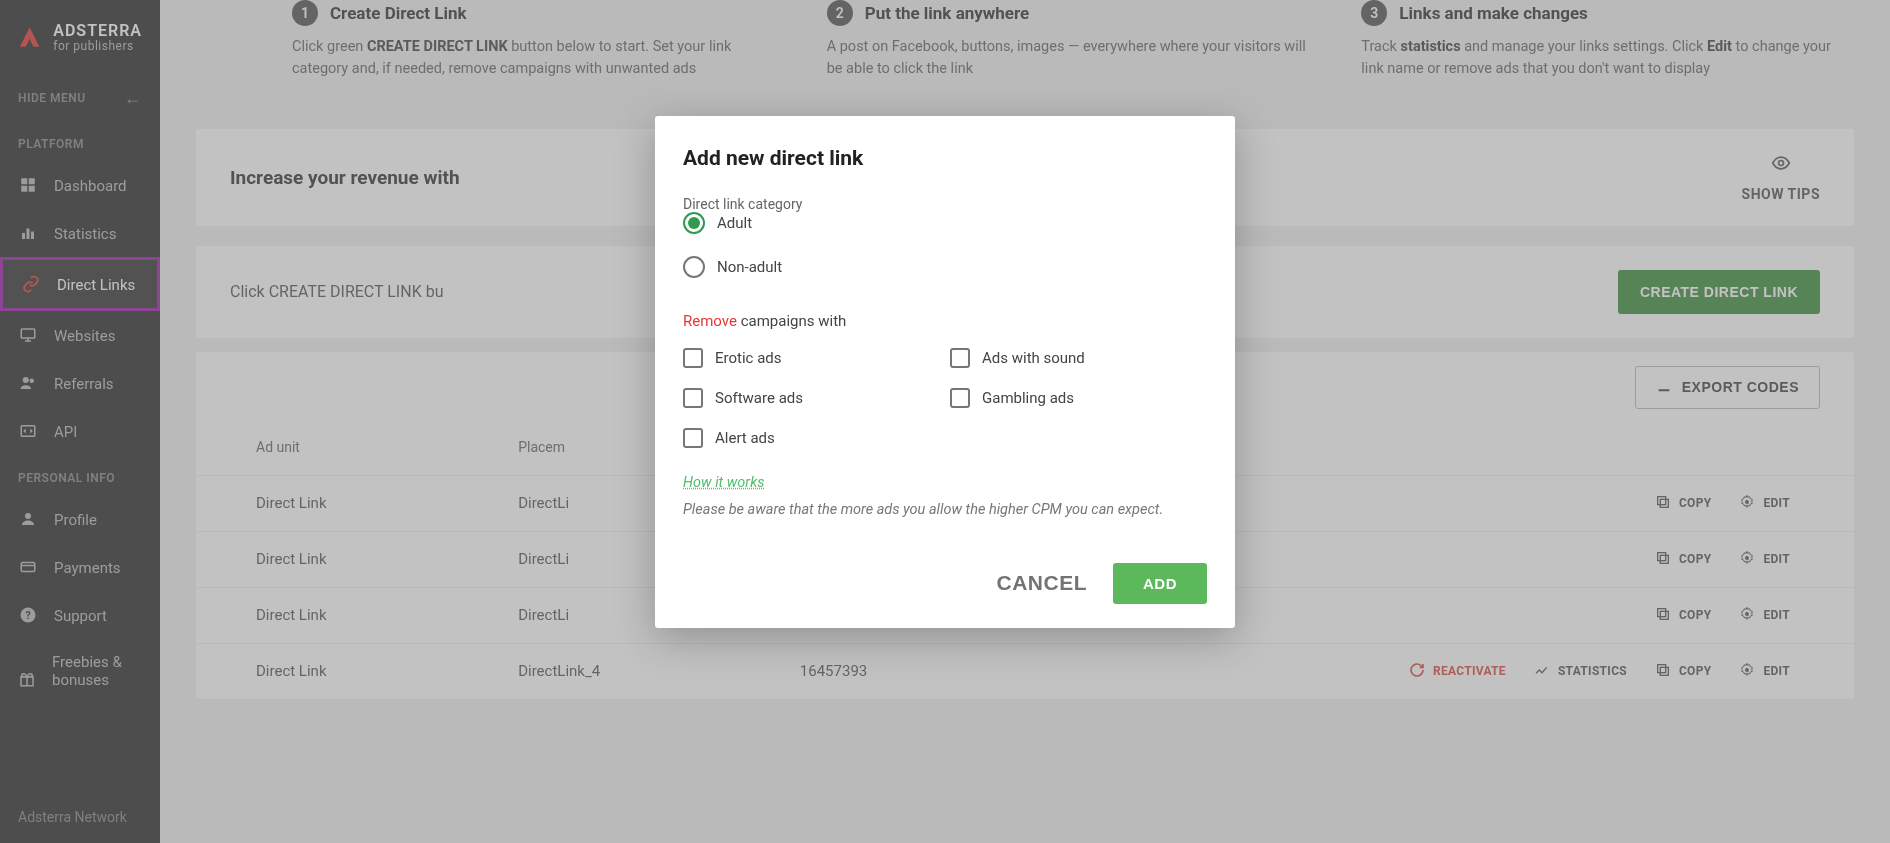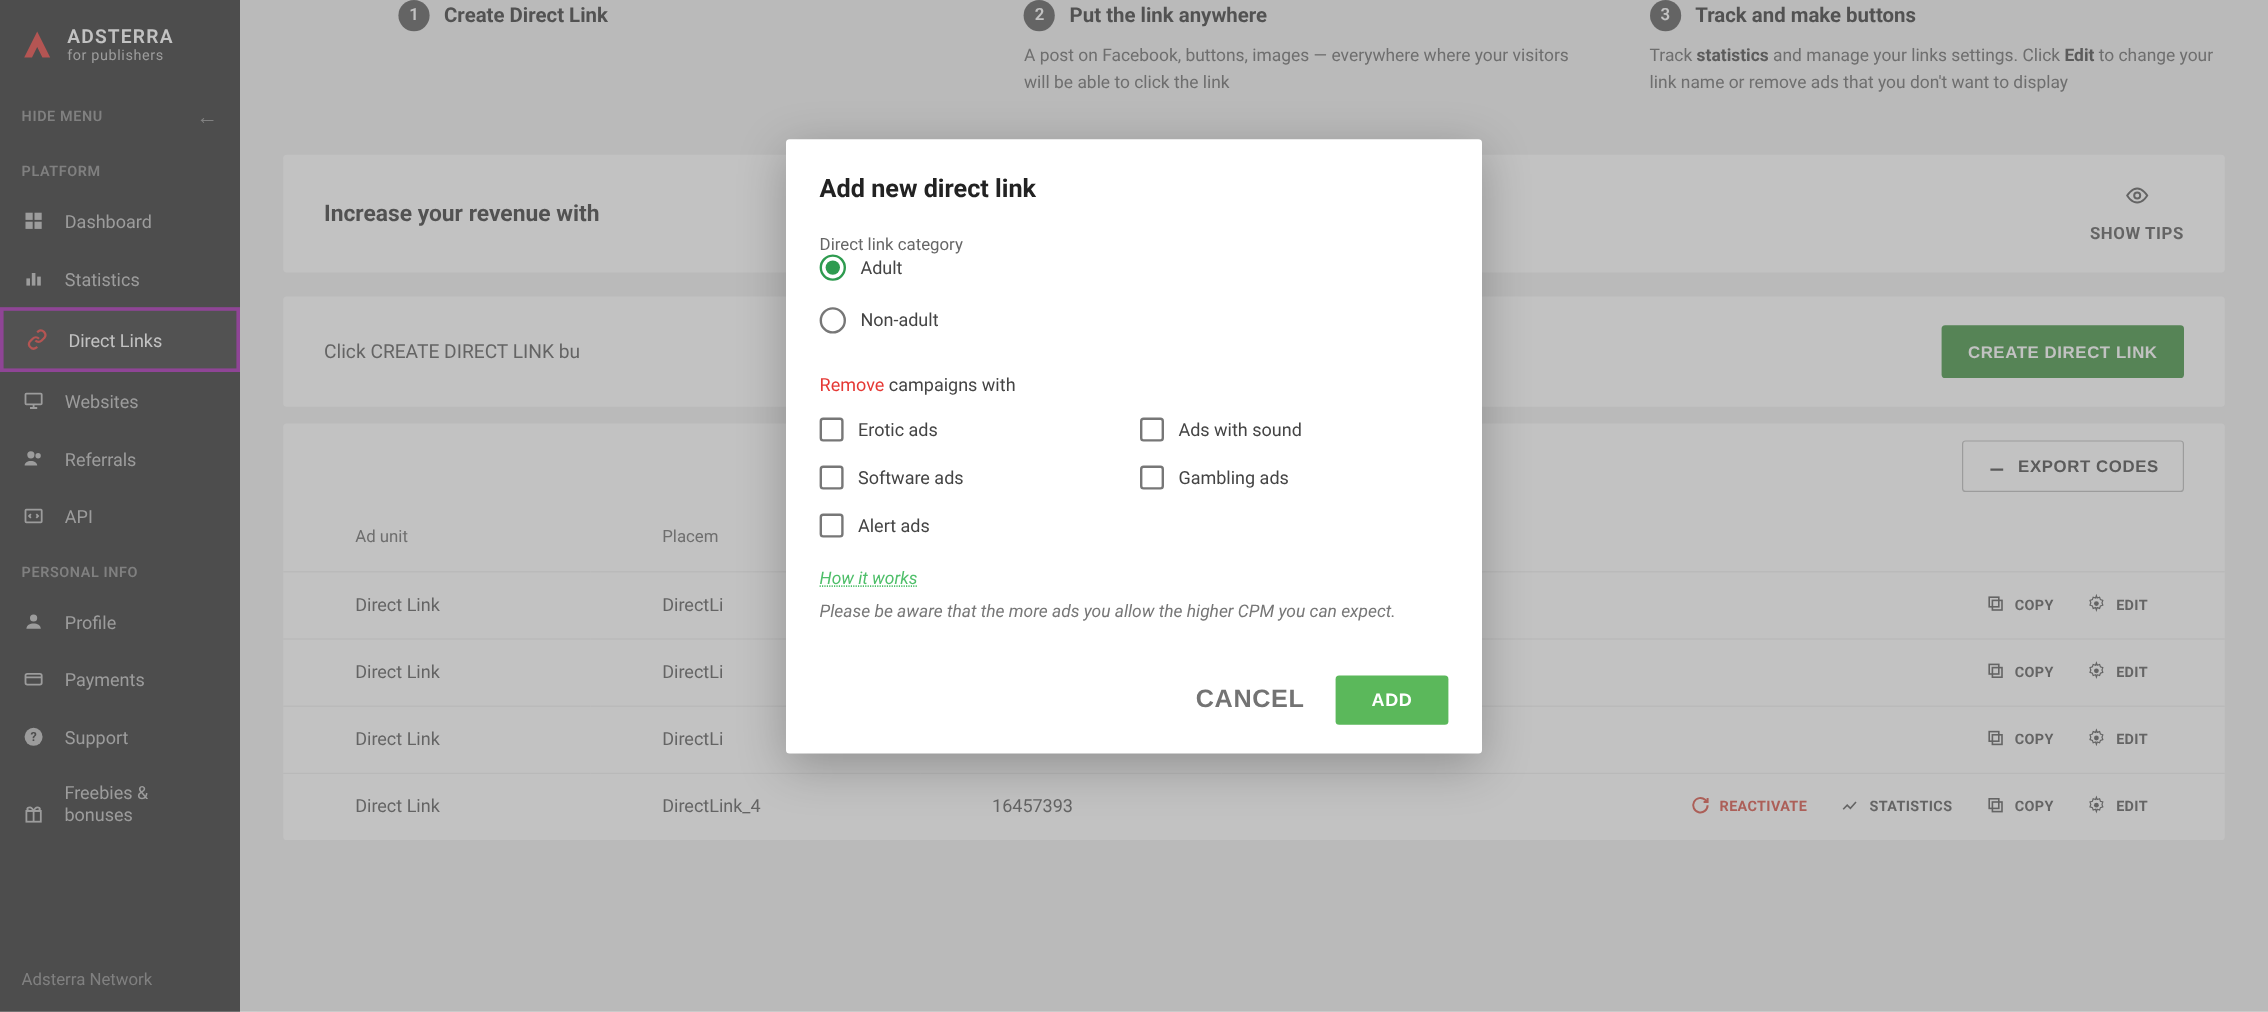--- a/index.html
+++ b/index.html
@@ -1,18 +1,18 @@
 <!DOCTYPE html>
 <html><head>
 <meta charset="utf-8">
 <style>
 * { margin: 0; padding: 0; box-sizing: border-box; }
 body { font-family: -apple-system, BlinkMacSystemFont, 'Segoe UI', Roboto, Arial, sans-serif; background: #f5f5f5; width: 1890px; height: 843px; overflow: hidden; position: relative; }
 .app-container { display: flex; width: 1890px; height: 843px; }
-.sidebar { width: 200px; background: #2a2a2a; color: #aaa; flex-shrink: 0; display: flex; flex-direction: column; padding-top: 8px; position: relative; }
+.sidebar { width: 160px; background: #2a2a2a; color: #aaa; flex-shrink: 0; display: flex; flex-direction: column; padding-top: 8px; position: relative; }
 .scrollbar-track { width: 14px; background: #e8e8e8; position: absolute; right: -14px; top: 0; bottom: 0; }
 .scrollbar-thumb { width: 100%; height: 70px; background: #bbb; position: absolute; top: 10px; }
 .brand { display: flex; align-items: center; gap: 12px; padding: 14px 18px 22px; }
 .brand-logo { width: 26px; height: 26px; position: relative; }
 .brand-logo svg { width: 100%; height: 100%; }
 .brand-text { display: flex; flex-direction: column; line-height: 1.1; }
 .brand-text .line1 { color: #fff; font-size: 16px; font-weight: 600; letter-spacing: 1px; }
 .brand-text .line2 { color: #bbb; font-size: 12px; letter-spacing: 0.5px; }
 .hide-menu { display: flex; justify-content: space-between; align-items: center; padding: 12px 18px; color: #888; font-size: 12px; font-weight: 600; letter-spacing: 0.5px; }
 .arrow-left { font-size: 18px; color: #888; }
@@ -194,32 +194,33 @@
     <div class="nav-footer">Adsterra Network</div>
   </div>
 
   <div class="main">
     <div class="steps-row">
       <div class="step">
         <div class="step-header">
             <div class="step-num">1</div>
             <div class="step-title">Create Direct Link</div>
           </div>
+        <div class="step-desc"><span>Click green </span><b>CREATE DIRECT LINK</b><span> button below to start. Set your link category and, if needed, remove campaigns with unwanted ads</span></div>
       </div>
       <div class="step">
         <div class="step-header">
             <div class="step-num">2</div>
             <div class="step-title">Put the link anywhere</div>
           </div>
         <div class="step-desc">A post on Facebook, buttons, images — everywhere where your visitors will be able to click the link</div>
       </div>
       <div class="step">
         <div class="step-header">
             <div class="step-num">3</div>
-            <div class="step-title">Track and make buttons</div>
+            <div class="step-title">Links and make changes</div>
           </div>
         <div class="step-desc"><span>Track </span><b>statistics</b><span> and manage your links settings. Click </span><b>Edit</b><span> to change your link name or remove ads that you don't want to display</span></div>
       </div>
     </div>
 
     <div class="card revenue-card">
       <div class="revenue-title">Increase your revenue with</div>
       <div class="show-tips">
         <span><svg width="20" height="20" viewBox="0 0 24 24" fill="none" stroke="currentColor" stroke-width="2">
               <path d="M2 12s4-7 10-7 10 7 10 7-4 7-10 7S2 12 2 12z"></path>

